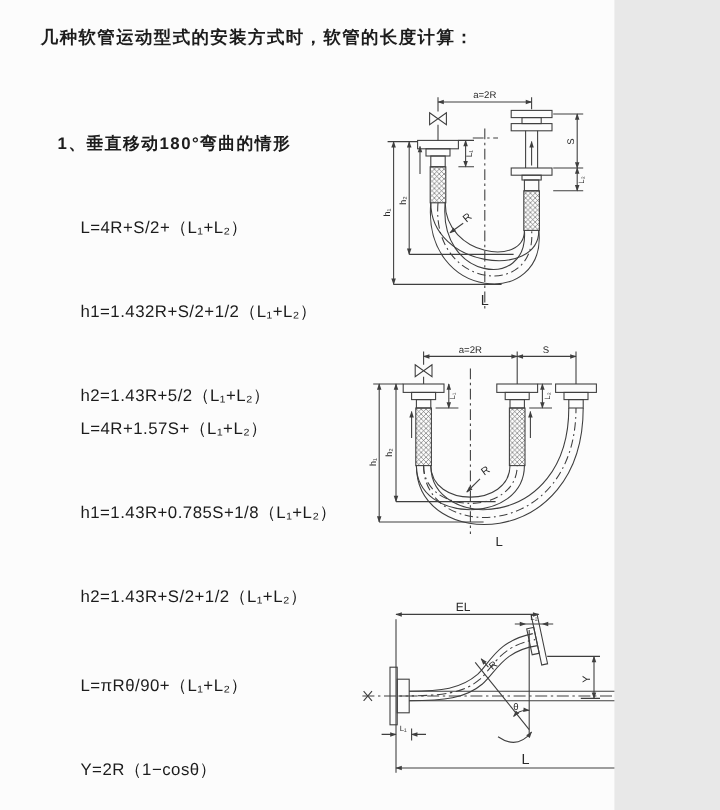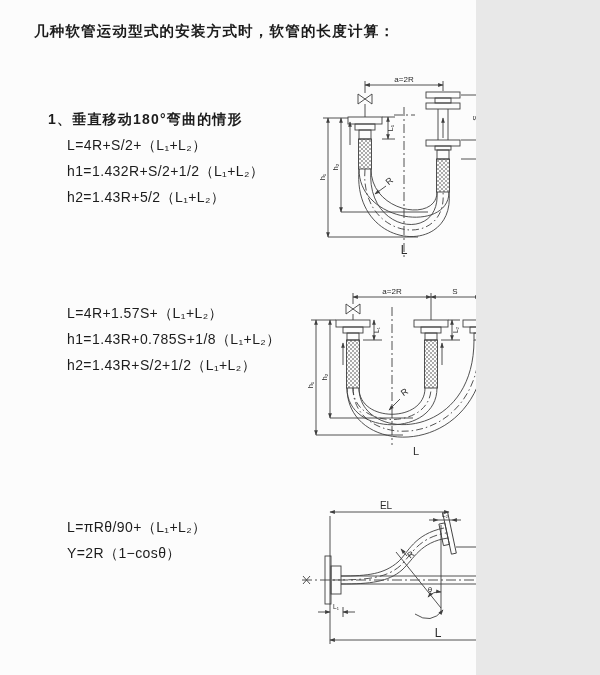--- a/index.html
+++ b/index.html
@@ -1,28 +1,28 @@
 <!DOCTYPE html>
 <html><head>
 <meta charset="utf-8">
 <style>
   html,body { margin:0; padding:0; background:#e8e8e8; }
   .page {
-    position:relative; width:476px; height:675px;
+    position:relative; width:512px; height:675px;
     background:#fcfcfc; overflow:hidden;
     font-family:"Liberation Sans", sans-serif; color:#1c1c1c;
   }
   .title {
     position:absolute; left:34px; top:22px;
     font-size:14.5px; font-weight:bold; letter-spacing:1.2px; white-space:nowrap;
   }
   .sec { position:absolute; left:48px; }
   .sec .line { height:26px; line-height:26px; font-size:14px; white-space:nowrap; }
   .heading { font-weight:bold; letter-spacing:1.2px; }
-  .formula { padding-left:19px; letter-spacing:0.4px; }
+  .formula { padding-left:19px; letter-spacing:0.4px;margin-top:44px; }
   svg.diagram { position:absolute; }
   svg.diagram text { fill:#2a2a2a; font-family:"Liberation Sans", sans-serif; }
   svg.diagram .geo { stroke:#3f3f3f; stroke-width:0.9; fill:none; }
 </style>
 </head>
 <body>
 
 <div class="page">
 
   <div class="title">几种软管运动型式的安装方式时，软管的长度计算：</div>

